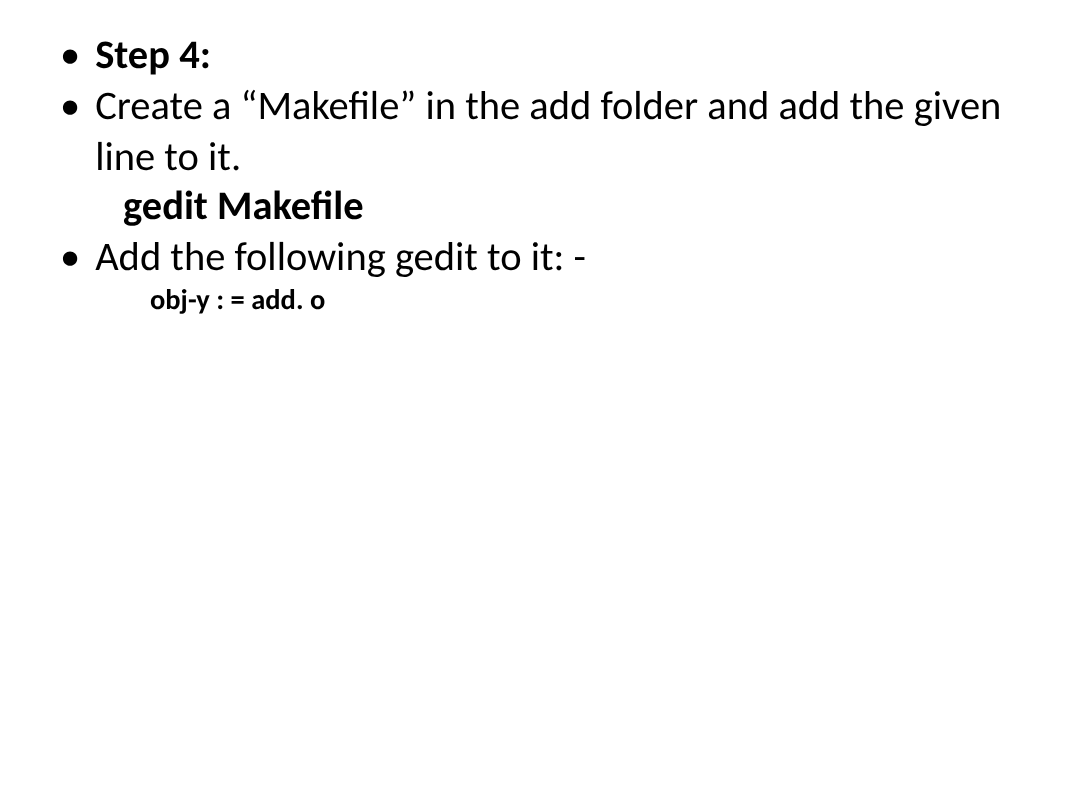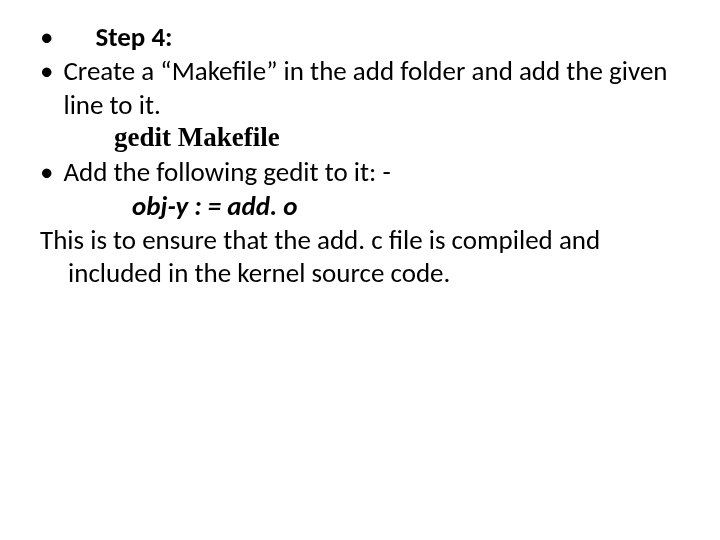--- a/index.html
+++ b/index.html
@@ -31,39 +31,37 @@
     line-height: 1.25;
   }
   .bullet .text {
     flex: 1 1 auto;
   }
   .indent-cmd {
     display: block;
     padding-left: 42px;
     font-size: 27px;
     line-height: 1.25;
-    font-family: Liberation Serif, serif;
   }
   .indent-cmd2 {
     display: block;
     padding-left: 60px;
-    font-size: 27px;
+    font-size: 19px;
     line-height: 1.25;
-    font-style: italic;
   }
   .para {
     font-size: 27px;
     line-height: 1.25;
     padding-left: 0;
   }
   .para .cont {
     padding-left: 28px;
     display: block;
   }
-  b { font-weight: bold; margin-left: 32px; }
+  b { font-weight: bold; }
 </style>
 </head>
 <body>
 
 <div class="slide">
 
   <div class="bullet">
     <span class="dot">•</span>
     <span class="text"><b>Step 4:</b></span>
   </div>
@@ -75,18 +73,14 @@
 
   <span class="indent-cmd"><b>gedit Makefile</b></span>
 
   <div class="bullet">
     <span class="dot">•</span>
     <span class="text">Add the following gedit to it: -</span>
   </div>
 
   <span class="indent-cmd2"><b>obj-y : = add. o</b></span>
 
-  <div class="para">
-    <span>This is to ensure that the add. c file is compiled and</span>
-    <span class="cont">included in the kernel source code.</span>
-  </div>
 
 </div>
 
 </body></html>

